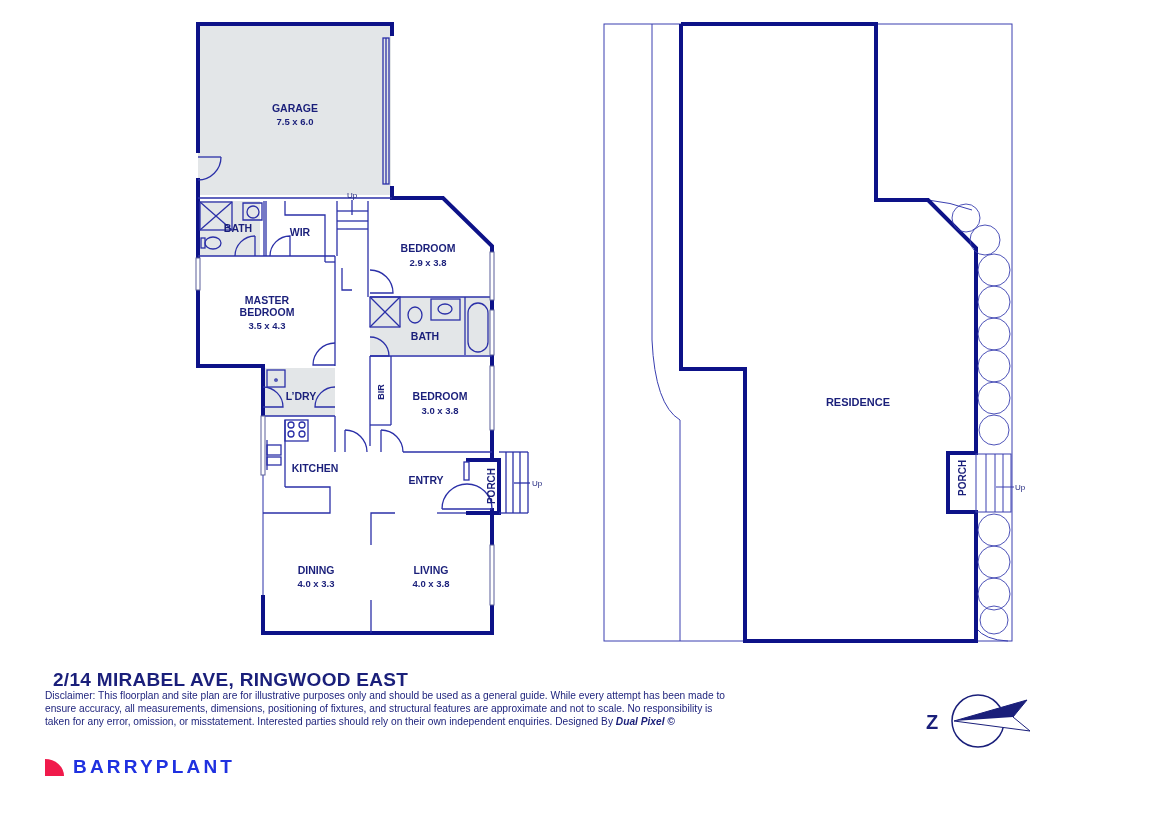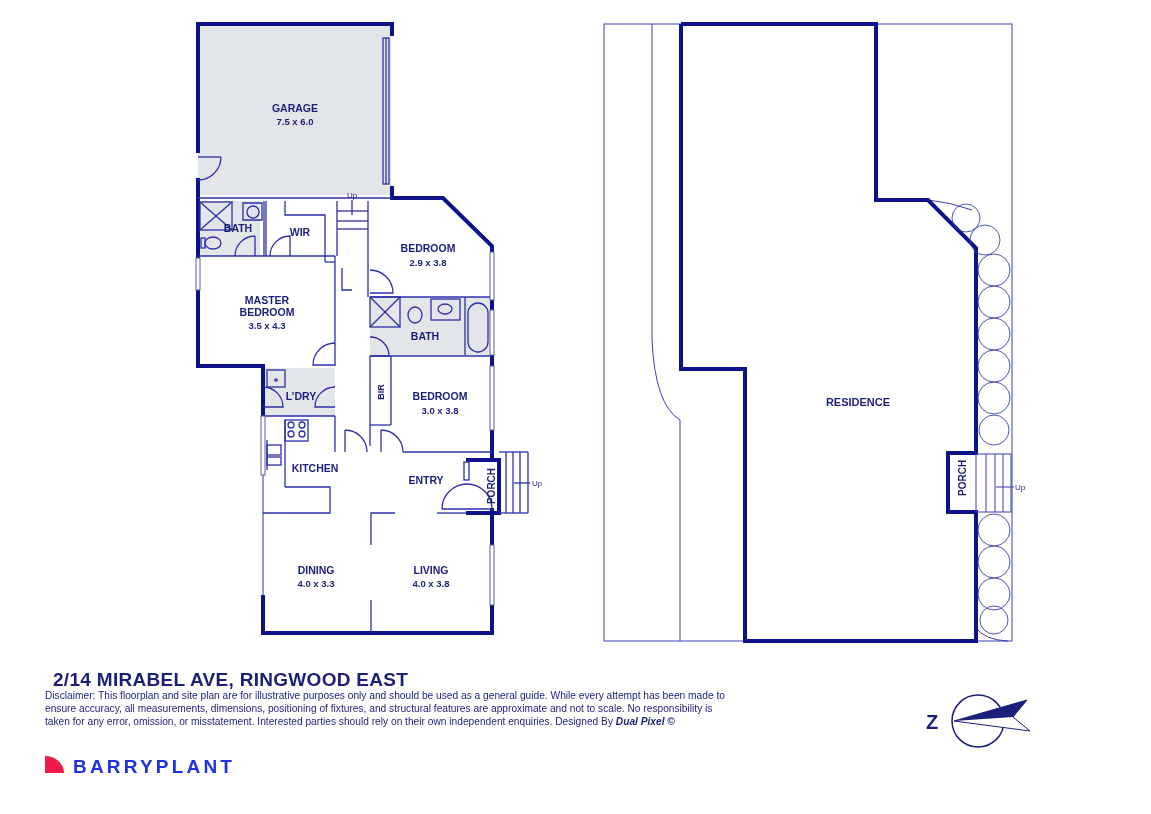--- a/index.html
+++ b/index.html
@@ -1,21 +1,21 @@
 <!DOCTYPE html>
 <html><head>
 <meta charset="utf-8">
 <style>
   html, body { margin:0; padding:0; background:#ffffff; }
   body { width:1151px; height:814px; position:relative; overflow:hidden; font-family:"Liberation Sans", sans-serif; }
   #plan { position:absolute; left:0; top:0; }
   .title { position:absolute; left:45px; top:661px; font-size:19px; font-weight:bold; color:#1a1f7a; letter-spacing:0.3px; margin:8px; }
   .disclaimer { position:absolute; left:45px; top:689px; width:690px; font-size:10.2px; line-height:13px; color:#1a1f7a; }
   .disclaimer b { font-weight:bold;font-style:italic; }
-  .brand { position:absolute; left:45px; top:756px; display:flex; }
+  .brand { position:absolute; left:45px; top:756px; display:flex; align-items:center; }
   .brand-mark { width:19px; height:17px; background:#f01a4b; border-top-right-radius:19px 17px; margin-right:9px; }
   .brand-name { font-size:19px; font-weight:bold; color:#1f31e0; letter-spacing:3.2px; }
   .compass { position:absolute; left:920px; top:690px; }
   svg text { font-family:"Liberation Sans", sans-serif; font-weight:bold; fill:#1a1f7a; }
 </style>
 </head>
 <body>
 
 <svg id="plan" width="1151" height="660" viewBox="0 0 1151 660">
 

